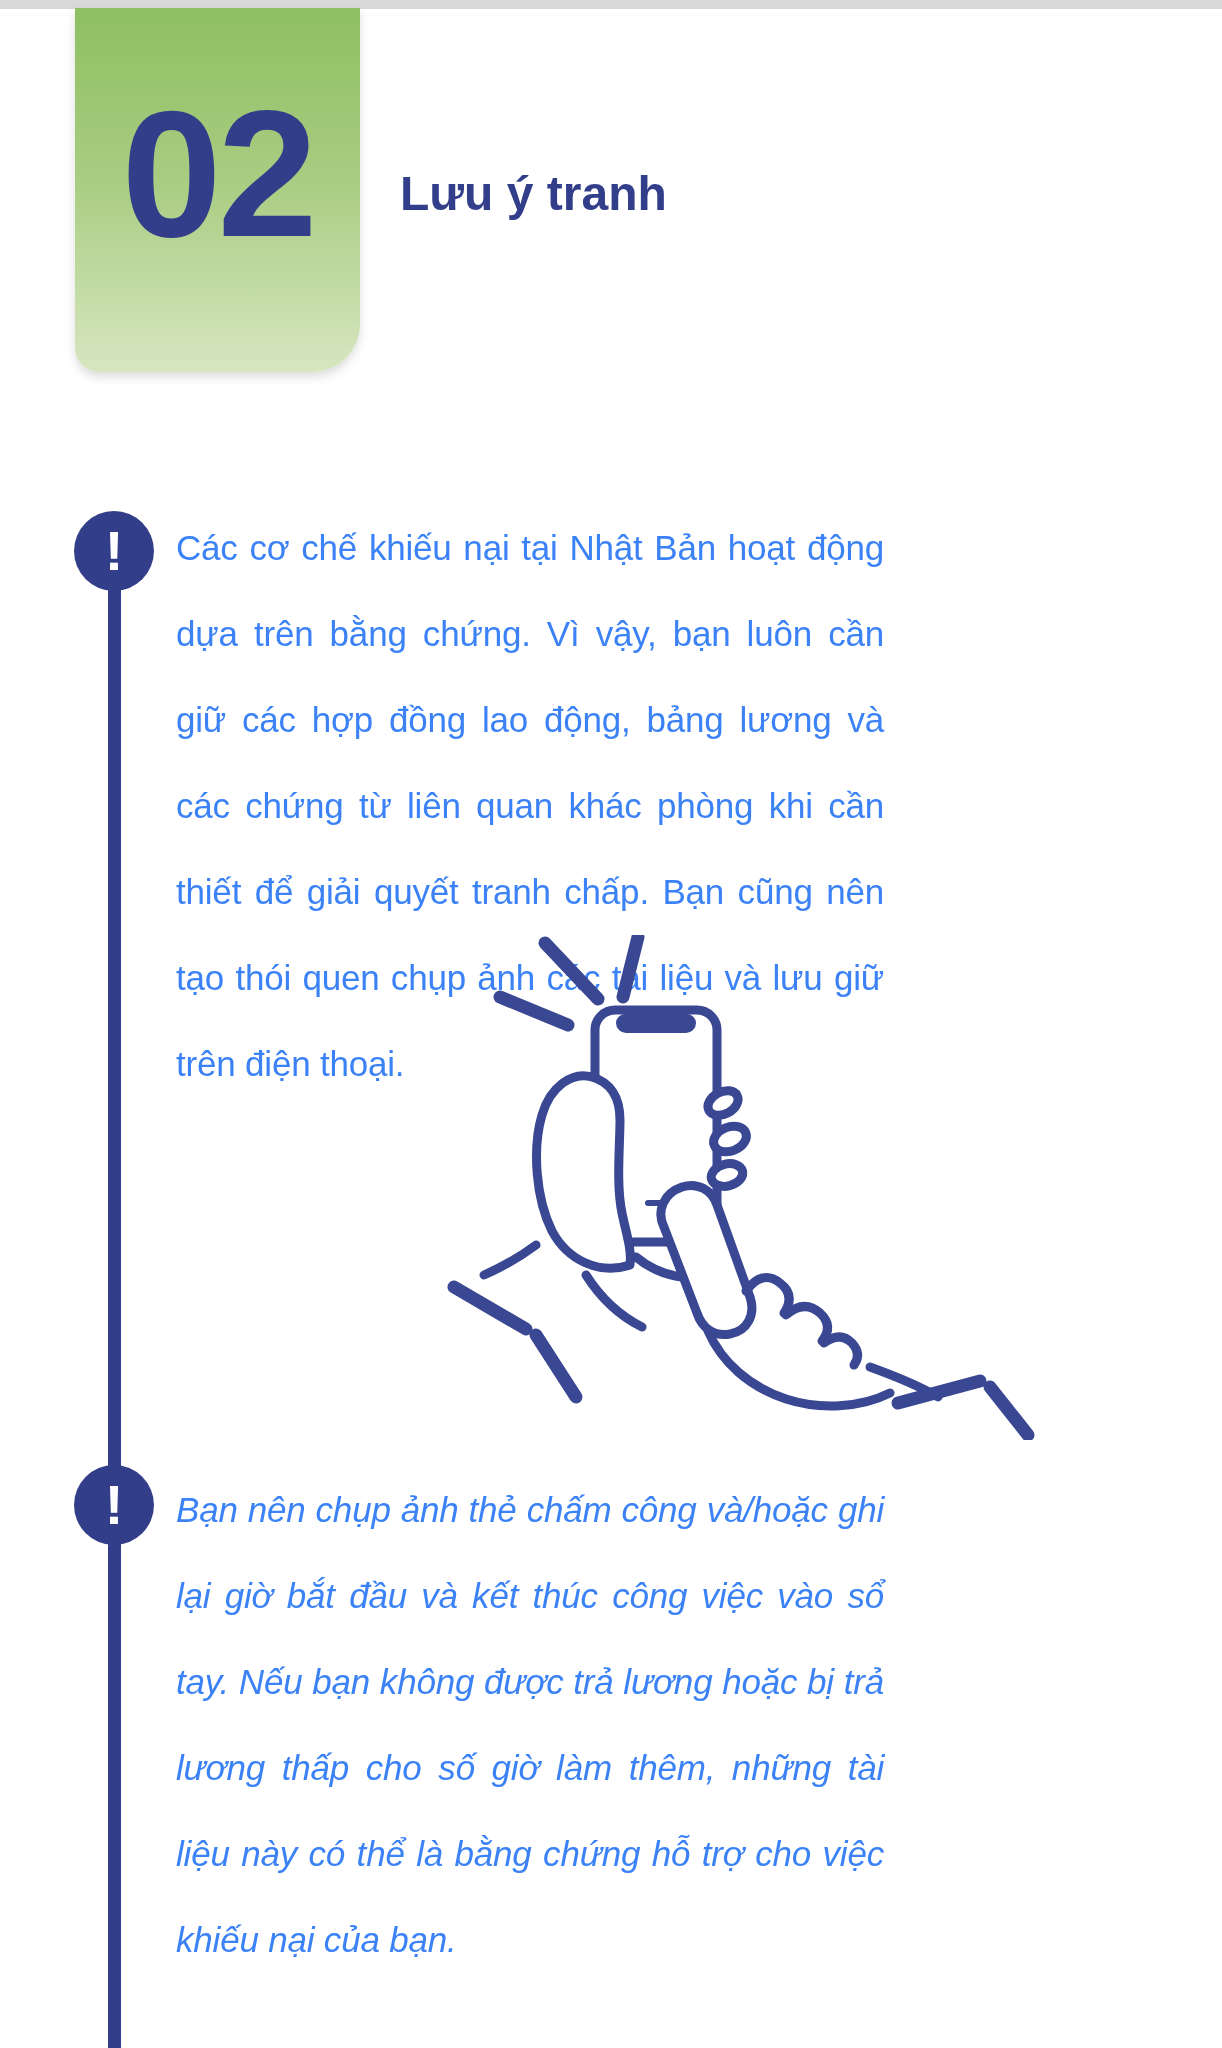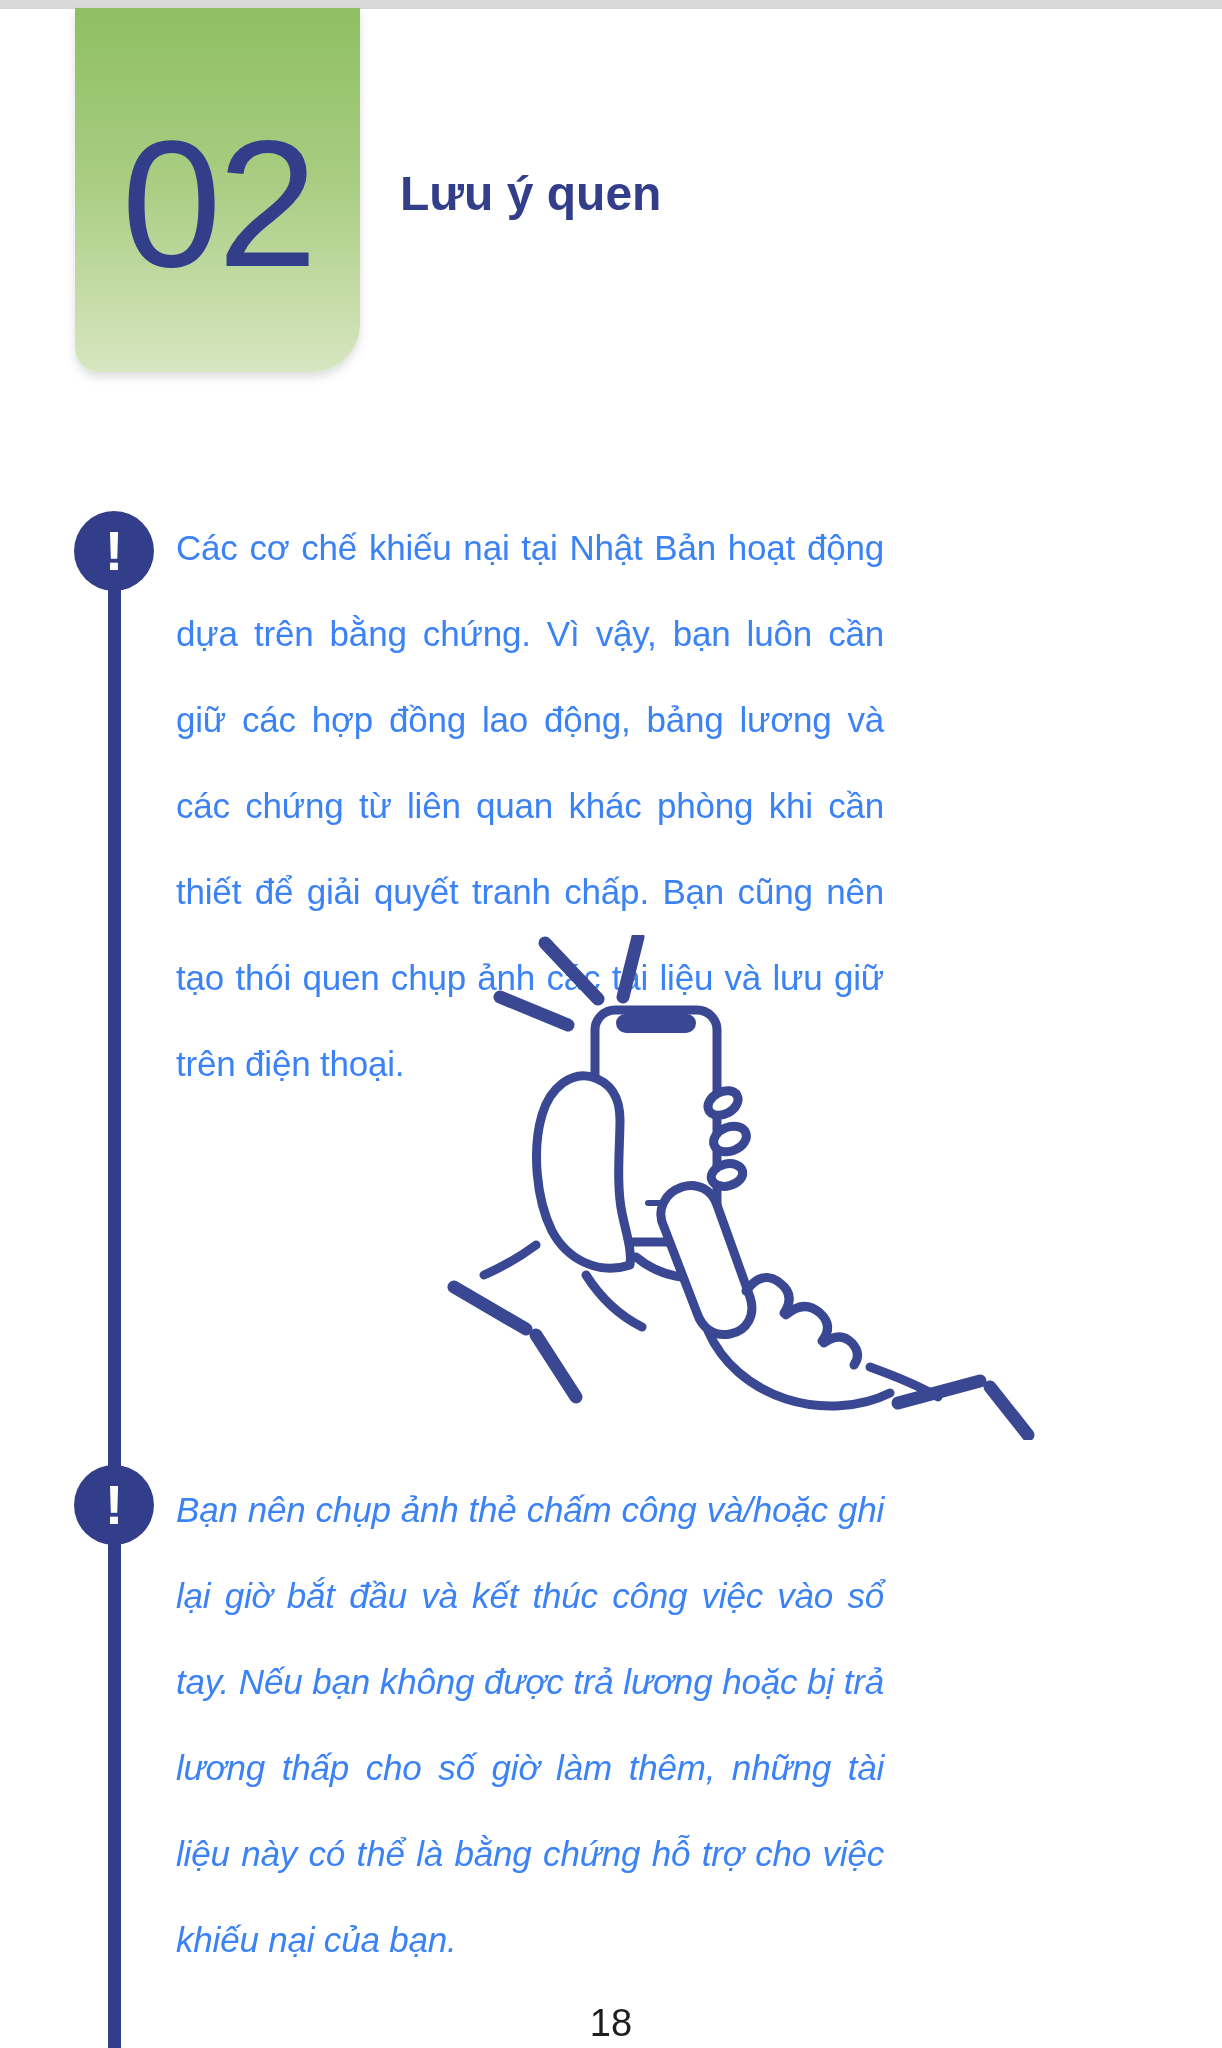--- a/index.html
+++ b/index.html
@@ -16,22 +16,22 @@
     background:#d9d9d9;
   }
   .chapter-box{
     position:absolute;left:75px;top:8px;width:285px;height:364px;
     background:linear-gradient(180deg,#8ebf62 0%,#a9cd82 48%,#d7e6c0 100%);
     border-radius:0 0 48px 24px;
     box-shadow:0 5px 10px rgba(90,100,90,.22);
     display:flex;justify-content:center;align-items:flex-start;
   }
   .chapter-number{
-    padding-top:106px;
-    font-size:180px;line-height:1;font-weight:400;
+    padding-top:76px;
+    font-size:180px;line-height:1;font-weight:700;
     color:#333e8a;letter-spacing:-4px;
   }
   .chapter-title{
     position:absolute;left:400px;top:166px;
     font-size:48px;font-weight:700;color:#333e8a;
     letter-spacing:0px;white-space:nowrap;
   }
   .timeline-line{
     position:absolute;left:108px;top:551px;width:13px;height:1497px;
     background:#333e8a;
@@ -63,21 +63,21 @@
 <body>
 
 <div id="page">
 
   <div class="top-strip"></div>
 
   <div class="chapter-box">
     <div class="chapter-number">02</div>
   </div>
 
-  <div class="chapter-title">Lưu ý quen</div>
+  <div class="chapter-title">Lưu ý tranh</div>
 
   <div class="timeline-line"></div>
 
   <div class="note-icon" id="note-icon-1">
     <span>!</span>
   </div>
   <div class="note-text" id="note-text-1">Các cơ chế khiếu nại tại Nhật Bản hoạt động dựa trên bằng chứng. Vì vậy, bạn luôn cần giữ các hợp đồng lao động, bảng lương và các chứng từ liên quan khác phòng khi cần thiết để giải quyết tranh chấp. Bạn cũng nên tạo thói quen chụp ảnh các tài liệu và lưu giữ trên điện thoại.</div>
 
   <svg class="illustration" viewBox="0 0 620 505" fill="none" xmlns="http://www.w3.org/2000/svg">
     <g stroke="#3a4792" stroke-width="9" stroke-linecap="round" stroke-linejoin="round" fill="none">
@@ -112,15 +112,14 @@
       <path d="M 458,468 L 540,446" stroke-width="13"></path>
       <path d="M 550,452 L 588,500" stroke-width="13"></path>
     </g>
   </svg>
 
   <div class="note-icon" id="note-icon-2">
     <span>!</span>
   </div>
   <div class="note-text" id="note-text-2">Bạn nên chụp ảnh thẻ chấm công và/hoặc ghi lại giờ bắt đầu và kết thúc công việc vào sổ tay. Nếu bạn không được trả lương hoặc bị trả lương thấp cho số giờ làm thêm, những tài liệu này có thể là bằng chứng hỗ trợ cho việc khiếu nại của bạn.</div>
 
-  <div class="page-number">18</div>
 
 </div>
 
 </body></html>

